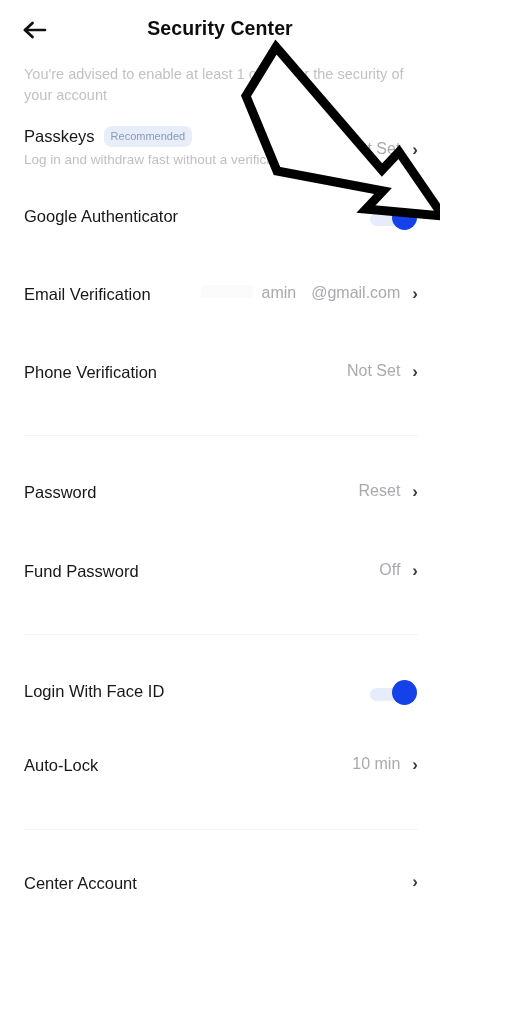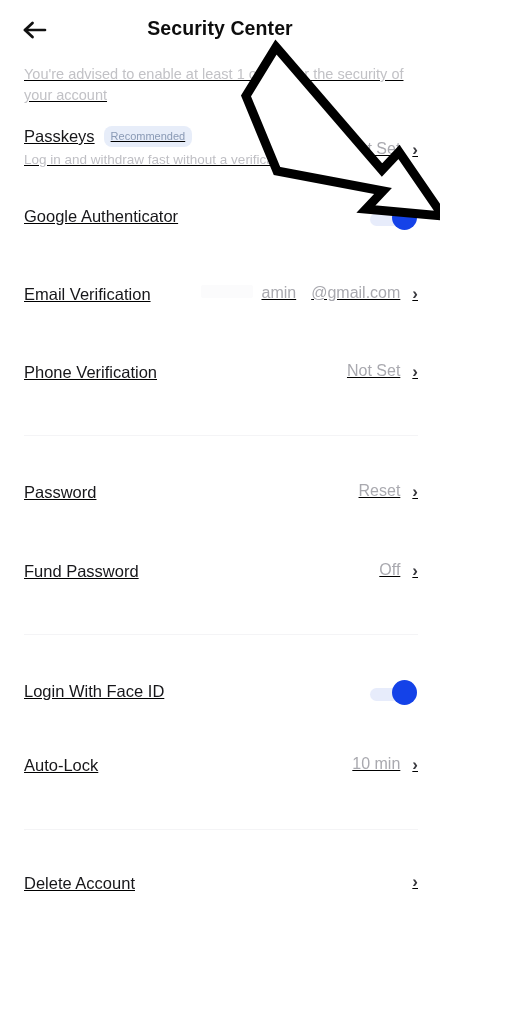--- a/index.html
+++ b/index.html
@@ -10,21 +10,20 @@
   body {
     font-family: "Liberation Sans", sans-serif;
     -webkit-font-smoothing: antialiased;
   }
   #screen {
     position: relative;
     width: 440px;
     height: 1024px;
     background: #ffffff;
     overflow: hidden;
-    text-decoration: underline;
   }
 
   
   .header {
     position: relative;
     height: 58px;
   }
   .back-btn {
     position: absolute;
     left: 22px;
@@ -327,21 +326,21 @@
       </div>
     </div>
   </div>
 
   <div class="divider" style="margin-top:32px;"></div>
 
   <div class="section">
     <div class="row" style="padding-top:41px;">
       <div class="row-left">
         <div class="row-title-line">
-          <span class="row-title">Delete Account</span>
+          <span class="row-title">Center Account</span>
         </div>
       </div>
       <div class="row-right" style="padding-top:2px;">
         <span class="chev">›</span>
       </div>
     </div>
   </div>
 
   <svg class="anno-arrow" viewBox="0 0 520 1024">
     <path d="M 276 47

